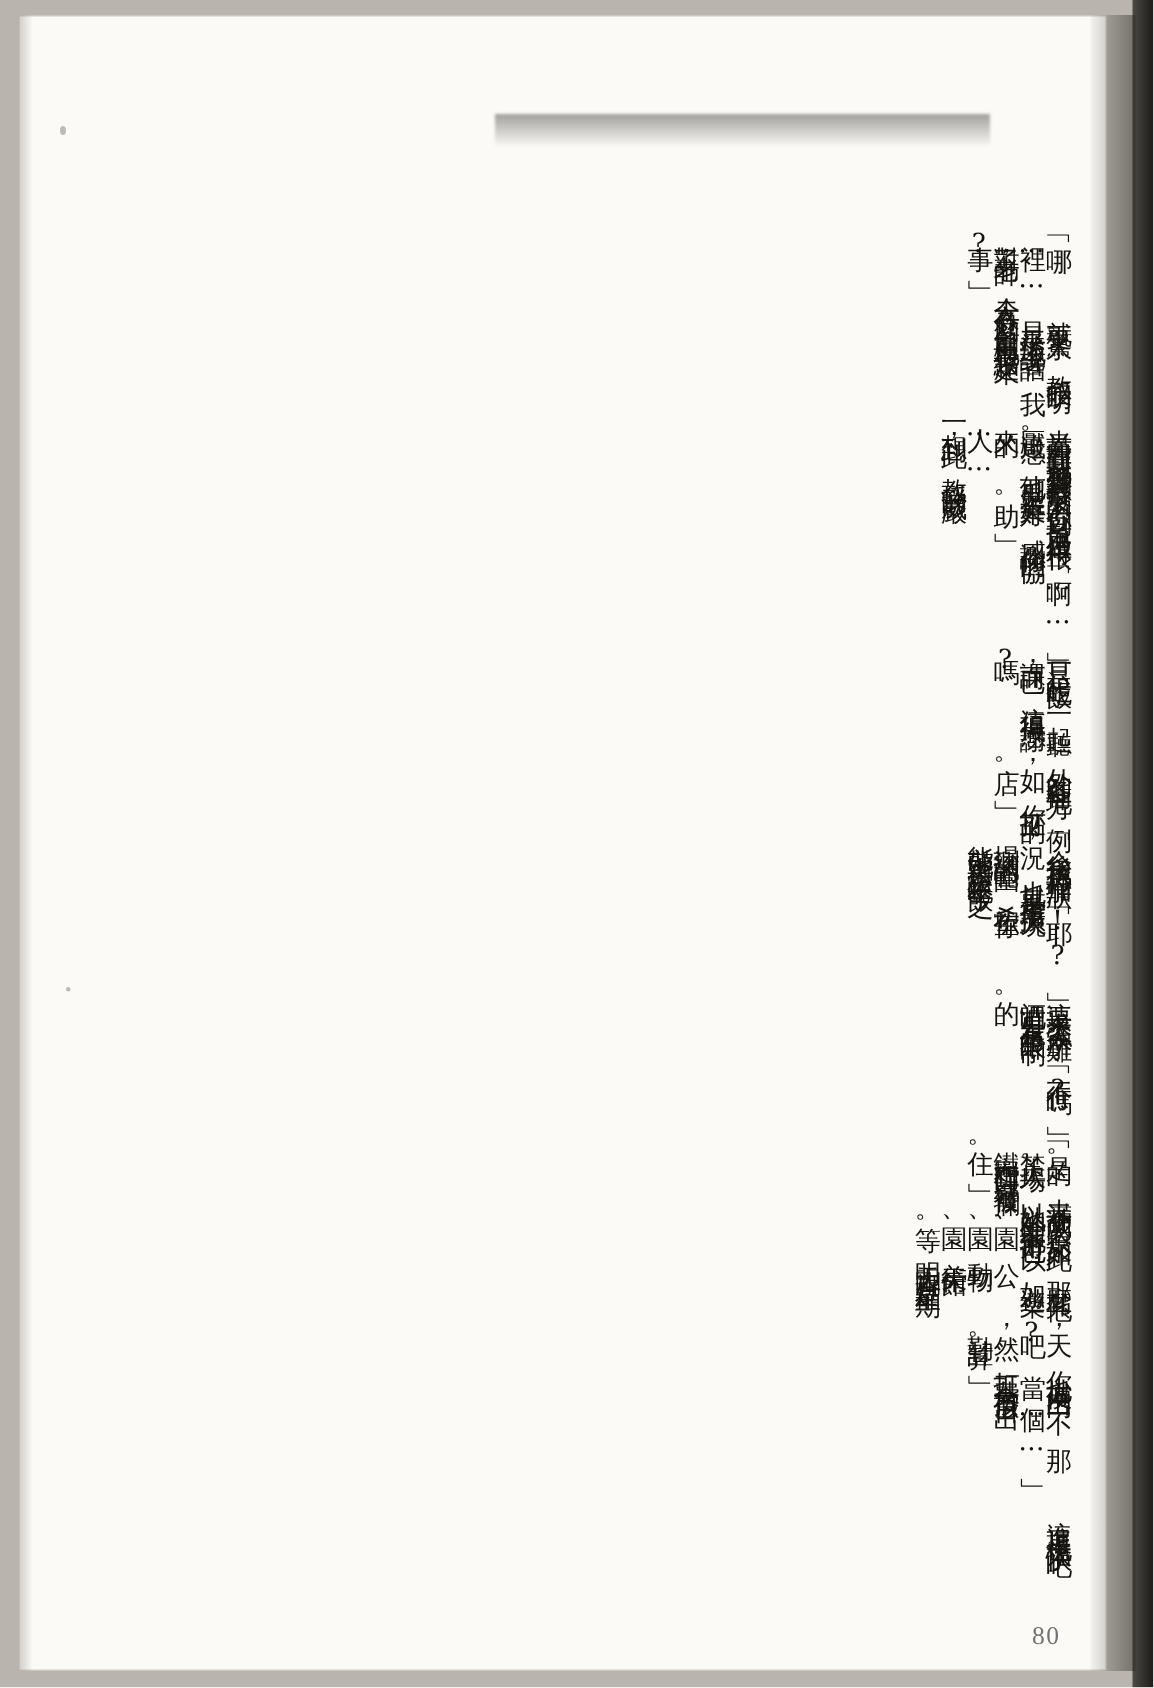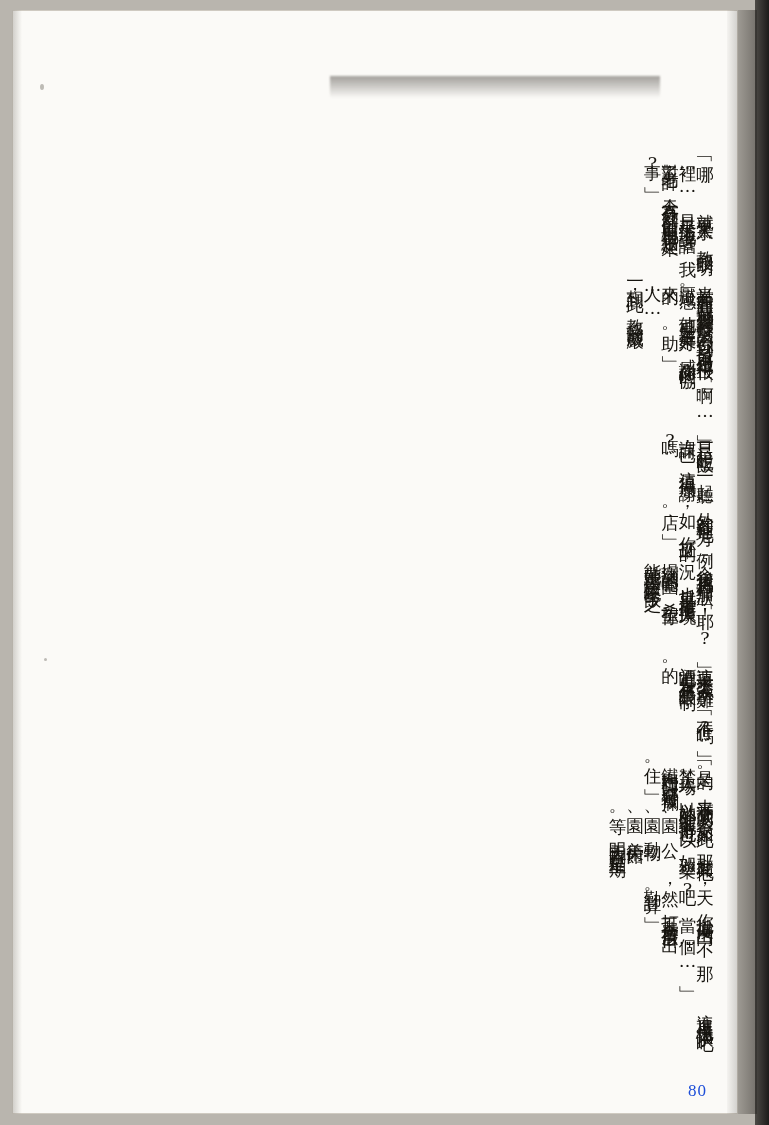--- a/index.html
+++ b/index.html
@@ -95,21 +95,21 @@
     white-space: pre-wrap;
   }
   .col.indent-1 { padding-top: 22px; }
 
   .page-number {
     position: absolute;
     right: 62px;
     bottom: 24px;
     font-family: "Liberation Serif", serif;
     font-size: 17px;
-    color: #1d4ed8;
+    color: #737373;
     letter-spacing: 1px;
   }
 </style>
 </head>
 <body>
 
 <div id="page">
   <div class="scan-bg"></div>
   <div class="page-sheet"></div>
   <div class="edge-left"></div>

